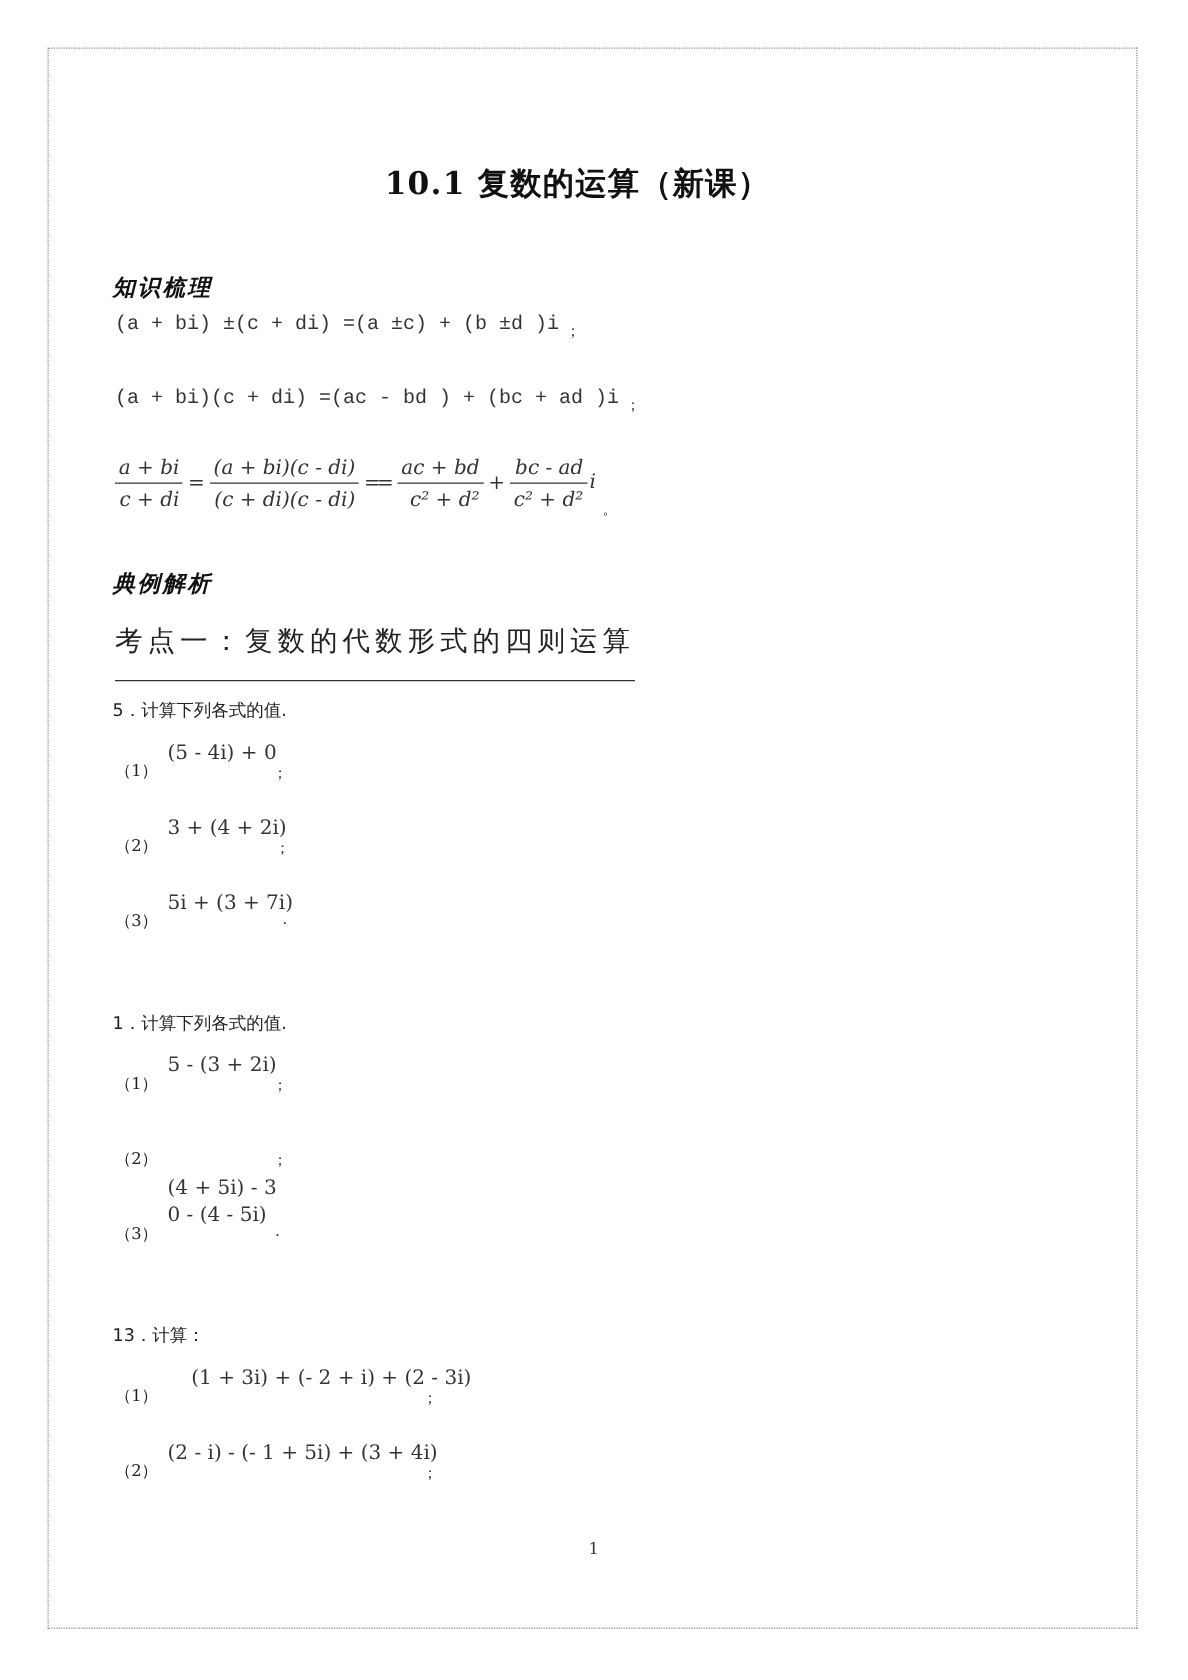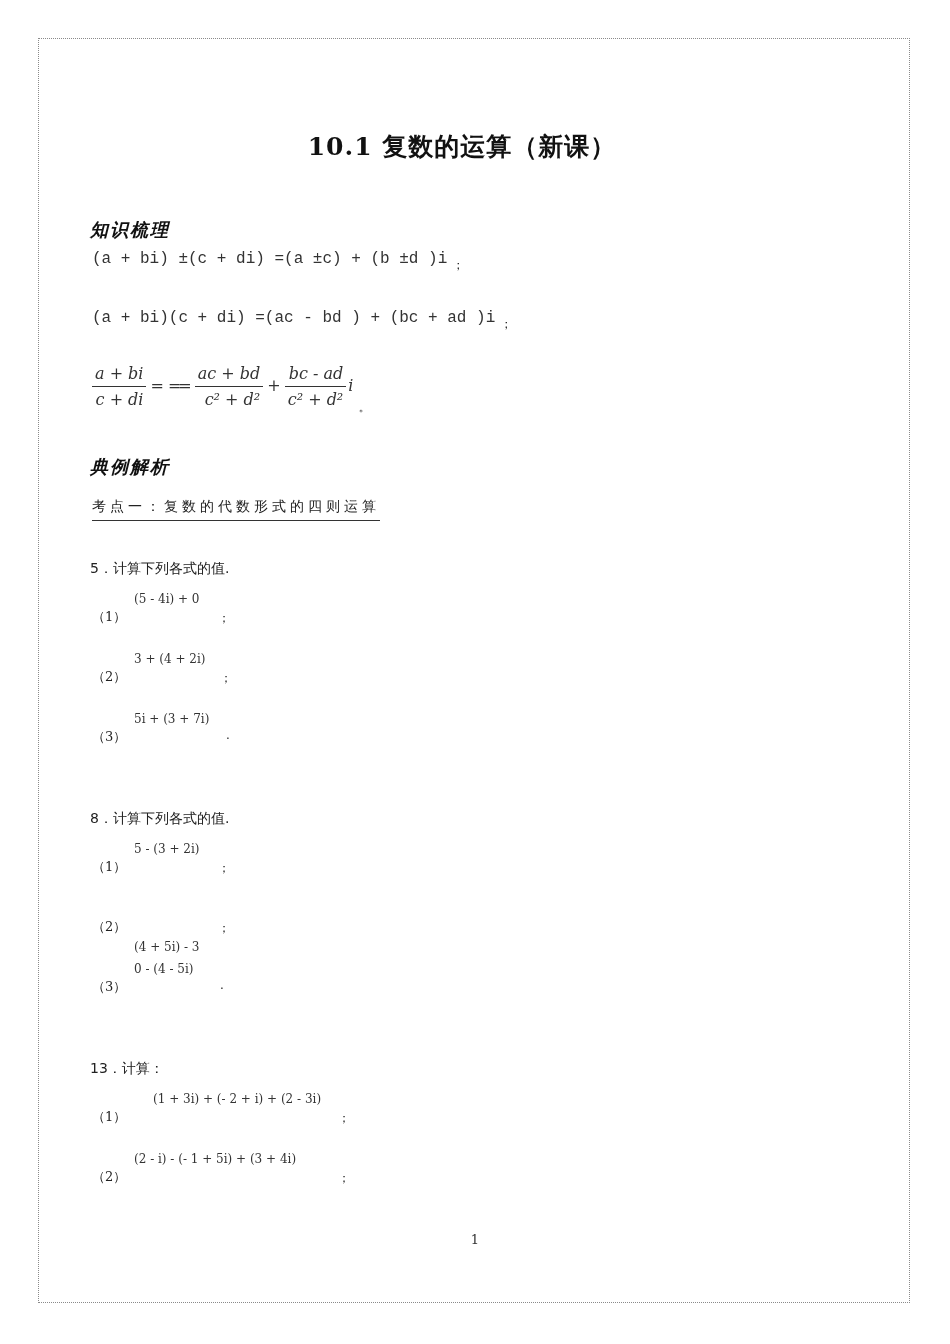--- a/index.html
+++ b/index.html
@@ -38,25 +38,25 @@
   .section-heading {
     font-family: "DejaVu Serif", serif;
     font-weight: bold;
     font-size: 18px;
     color: #111;
     letter-spacing: 2px;
     font-style: italic;
   }
   .topic-heading {
     font-family: Liberation Sans, sans-serif;
-    font-size: 14px;
+    font-size: 22px;
     color: #222;
     letter-spacing: 4px;
     border-bottom: 1.5px solid #333;
-    padding-bottom: 4px;
+    padding-bottom: 16px;
   }
   .math {
     font-family: Liberation Mono, monospace;
     font-size: 16px;
     color: #333;
   }
   .punct {
     font-family: "DejaVu Sans", sans-serif;
     font-size: 12px;
     color: #222;
@@ -81,21 +81,21 @@
     font-size: 14px;
     color: #222;
   }
   .sub-label {
     font-family: "DejaVu Serif", serif;
     font-size: 13px;
     color: #222;
   }
   .expr {
     font-family: "DejaVu Serif", serif;
-    font-size: 12px;
+    font-size: 16px;
     color: #333;
   }
   .page-number {
     left: 0; width: 950px; top: 1232px;
     text-align: center;
     font-family: "DejaVu Serif", serif;
     font-size: 13px;
     color: #333;
   }
 </style>
@@ -115,21 +115,24 @@
 
 <div class="abs" style="left:92px; top:307px;">
   <span class="math">(a + bi)(c + di) =(ac - bd ) + (bc + ad )i</span>
   <span class="punct" style="position:relative; top:6px;">；</span>
 </div>
 
 <div class="abs frac-row" style="left:90px; top:364px;">
   <span class="frac">
     <span class="num">a + bi</span>
     <span class="den">c + di</span>
-  </span><span class="op">=</span><span class="op" style="letter-spacing:-3px; margin-right:4px;">==</span><span class="frac">
+  </span><span class="op">=</span><span class="frac">
+    <span class="num">(a + bi)(c - di)</span>
+    <span class="den">(c + di)(c - di)</span>
+  </span><span class="op" style="letter-spacing:-3px; margin-right:4px;">==</span><span class="frac">
     <span class="num">ac + bd</span>
     <span class="den">c² + d²</span>
   </span><span class="op">+</span><span class="frac">
     <span class="num">bc - ad</span>
     <span class="den">c² + d²</span>
   </span><span>i</span>
   <span class="punct" style="position:relative; top:20px; font-style:normal;">。</span>
 </div>
 
 <div class="abs section-heading" style="left:90px; top:455px;">典例解析</div>
@@ -149,21 +152,21 @@
   <span class="expr" style="position:absolute; left:42px; top:0;">3 + (4 + 2i)</span>
   <span class="punct" style="position:absolute; left:128px; top:18px;">；</span>
 </div>
 
 <div class="abs" style="left:92px; top:712px;">
   <span class="sub-label" style="position:absolute; left:0; top:16px;">（3）</span>
   <span class="expr" style="position:absolute; left:42px; top:0;">5i + (3 + 7i)</span>
   <span class="punct" style="position:absolute; left:134px; top:16px;">.</span>
 </div>
 
-<div class="abs problem-stem" style="left:90px; top:810px;">8．计算下列各式的值.</div>
+<div class="abs problem-stem" style="left:90px; top:810px;">1．计算下列各式的值.</div>
 
 <div class="abs" style="left:92px; top:842px;">
   <span class="sub-label" style="position:absolute; left:0; top:16px;">（1）</span>
   <span class="expr" style="position:absolute; left:42px; top:0;">5 - (3 + 2i)</span>
   <span class="punct" style="position:absolute; left:126px; top:18px;">；</span>
 </div>
 
 <div class="abs" style="left:92px; top:902px;">
   <span class="sub-label" style="position:absolute; left:0; top:16px;">（2）</span>
   <span class="expr" style="position:absolute; left:42px; top:0;margin-top:38px;">(4 + 5i) - 3</span>

